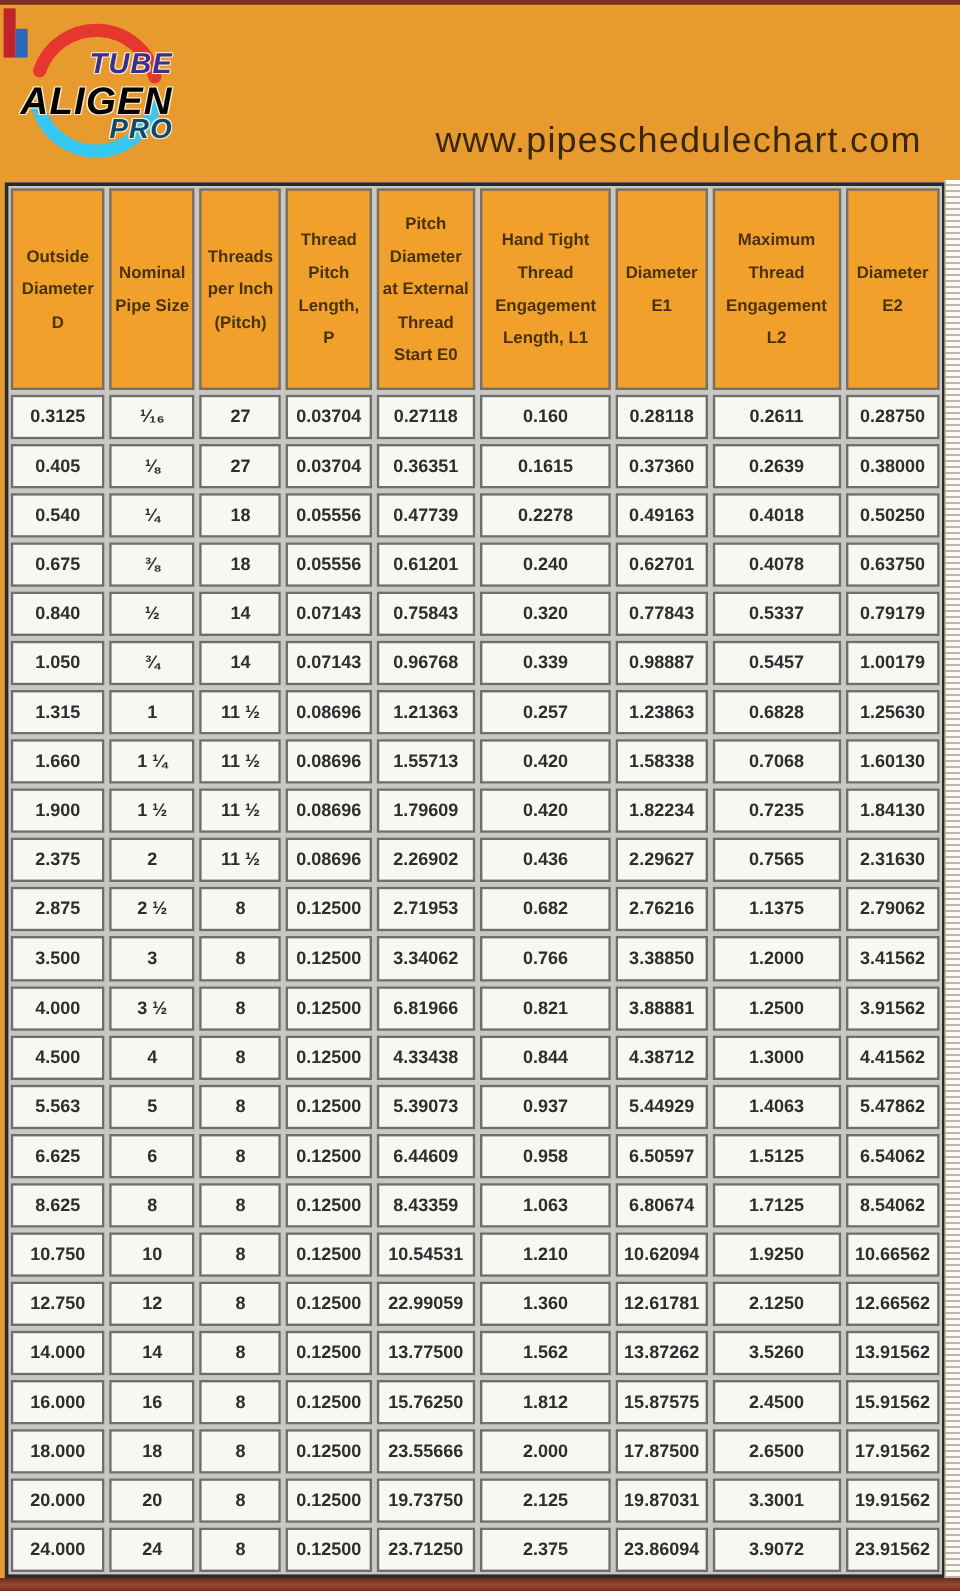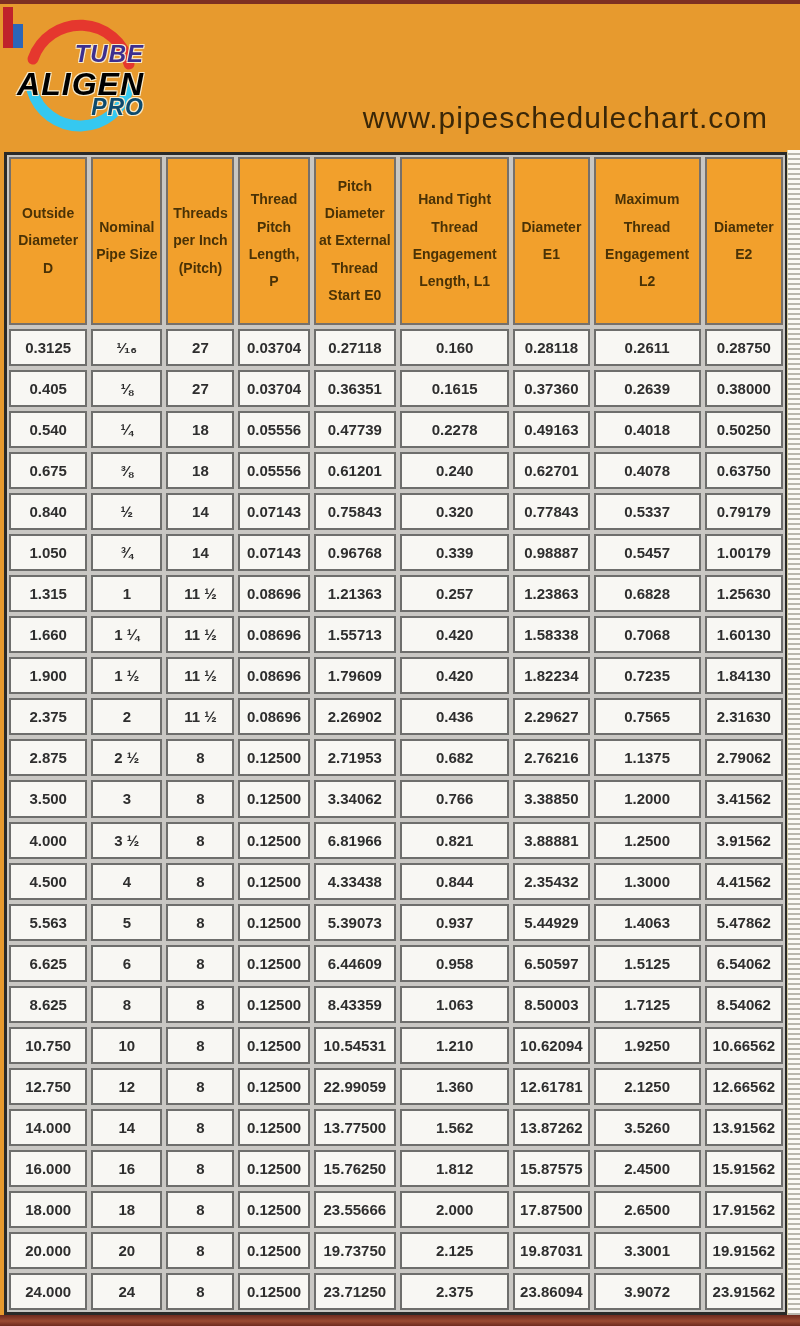--- a/index.html
+++ b/index.html
@@ -236,21 +236,21 @@
     <div class="cell">0.821</div>
     <div class="cell">3.88881</div>
     <div class="cell">1.2500</div>
     <div class="cell">3.91562</div>
     <div class="cell">4.500</div>
     <div class="cell">4</div>
     <div class="cell">8</div>
     <div class="cell">0.12500</div>
     <div class="cell">4.33438</div>
     <div class="cell">0.844</div>
-    <div class="cell">2.35432</div>
+    <div class="cell">4.38712</div>
     <div class="cell">1.3000</div>
     <div class="cell">4.41562</div>
     <div class="cell">5.563</div>
     <div class="cell">5</div>
     <div class="cell">8</div>
     <div class="cell">0.12500</div>
     <div class="cell">5.39073</div>
     <div class="cell">0.937</div>
     <div class="cell">5.44929</div>
     <div class="cell">1.4063</div>
@@ -263,21 +263,21 @@
     <div class="cell">0.958</div>
     <div class="cell">6.50597</div>
     <div class="cell">1.5125</div>
     <div class="cell">6.54062</div>
     <div class="cell">8.625</div>
     <div class="cell">8</div>
     <div class="cell">8</div>
     <div class="cell">0.12500</div>
     <div class="cell">8.43359</div>
     <div class="cell">1.063</div>
-    <div class="cell">8.50003</div>
+    <div class="cell">6.80674</div>
     <div class="cell">1.7125</div>
     <div class="cell">8.54062</div>
     <div class="cell">10.750</div>
     <div class="cell">10</div>
     <div class="cell">8</div>
     <div class="cell">0.12500</div>
     <div class="cell">10.54531</div>
     <div class="cell">1.210</div>
     <div class="cell">10.62094</div>
     <div class="cell">1.9250</div>

